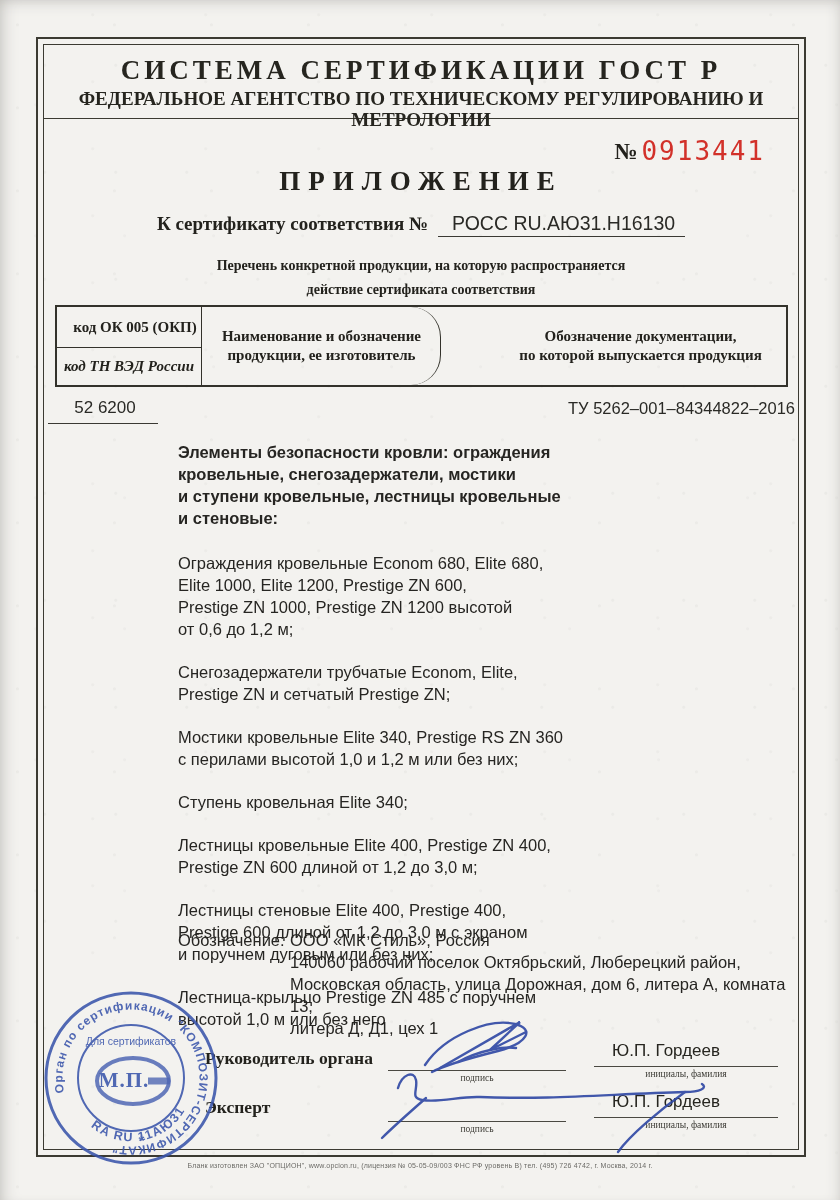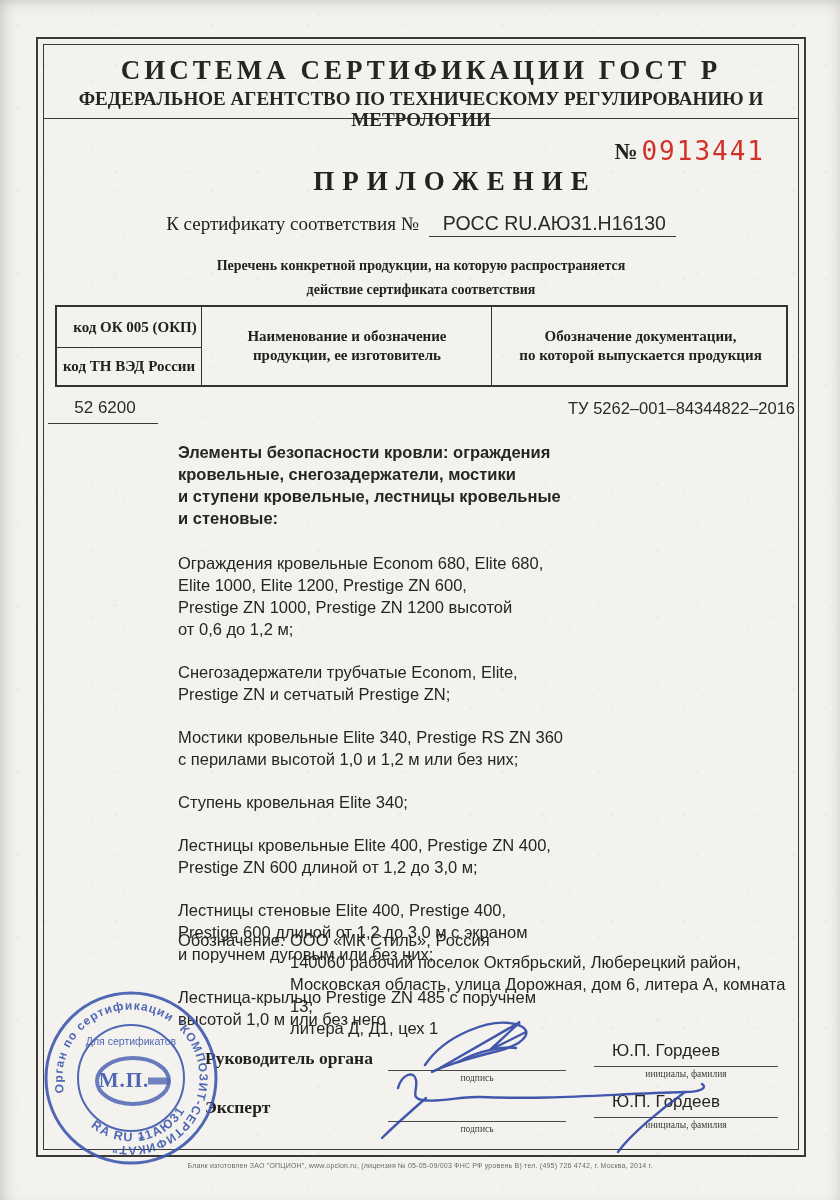--- a/index.html
+++ b/index.html
@@ -27,33 +27,33 @@
   .frame-inner { position:absolute; left:43px; top:44px; width:756px; height:1106px; border:1.5px solid #3b3a32; }
 
   .head-box { position:absolute; left:43px; top:44px; width:756px; height:75px; border-bottom:1.6px solid #3b3a32; text-align:center; }
   .head-title { margin-top:11px; font-size:27px; font-weight:bold; letter-spacing:4px; color:#26251f; }
   .head-sub { margin-top:3px; font-size:18.5px; font-weight:bold; letter-spacing:0px; transform:scaleX(1.03); color:#26251f; }
 
   .doc-number { position:absolute; left:540px; top:136px; width:225px; text-align:right; white-space:nowrap; }
   .doc-number .no-sign { font-size:23px; font-weight:bold; color:#22211c; }
   .doc-number .no-value { font-family:"DejaVu Sans Mono", monospace; font-size:26px; letter-spacing:2px; color:#d2312a; vertical-align:-1px; }
 
-  .appendix { position:absolute; left:43px; top:166px; width:756px; text-align:center; font-size:27px; font-weight:bold; letter-spacing:8px; color:#23221d;margin-left:34px; }
+  .appendix { position:absolute; left:43px; top:166px; width:756px; text-align:center; font-size:27px; font-weight:bold; letter-spacing:8px; color:#23221d; }
 
   .cert-line { position:absolute; left:43px; top:212px; width:756px; text-align:center; white-space:nowrap; }
-  .cert-line .lbl { font-size:19px; font-weight:normal; color:#23221d; }
+  .cert-line .lbl { font-size:19px; font-weight:bold; color:#23221d; }
   .cert-line .val { font-family:"Liberation Sans", sans-serif; font-size:19.5px; color:#2a2a26; border-bottom:1.6px solid #3a3933; padding:0 10px 2px 14px; margin-left:6px; }
 
   .purpose { position:absolute; left:43px; top:254px; width:756px; text-align:center; font-size:14px; font-weight:bold; line-height:24px; color:#23221d; white-space:pre-line; }
 
   .tbl { position:absolute; left:55px; top:305px; width:733px; height:82px; border:2px solid #33322b; }
   .tbl .c1 { position:absolute; left:0; top:0; width:145px; height:100%; border-right:1.6px solid #33322b; }
   .tbl .c1a { position:absolute; left:0; top:0; width:100%; height:41px; border-bottom:1.6px solid #33322b; display:flex; align-items:center; justify-content:center;padding-left:12px; }
-  .tbl .c1b { position:absolute; left:0; top:41px; width:100%; height:37px; display:flex; align-items:center; justify-content:center; }
-  .tbl .c2 { position:absolute; left:146px; top:0; width:289px; height:100%; border-right:1.6px solid #33322b; display:flex; align-items:center; justify-content:center; }
+  .tbl .c1b { position:absolute; left:0; top:41px; width:100%; height:37px; display:flex; align-items:center; justify-content:center;font-style:italic; }
+  .tbl .c2 { position:absolute; left:146px; top:0; width:238px; height:100%; border-right:1.6px solid #33322b; display:flex; align-items:center; justify-content:center;border-radius:30px; }
   .tbl .c3 { position:absolute; left:436px; top:0; width:295px; height:100%; display:flex; align-items:center; justify-content:center; }
   .tbl .cell { font-size:15px; font-weight:bold; text-align:center; line-height:19px; white-space:pre-line; color:#23221d; }
 
   .code { position:absolute; left:50px; top:398px; width:110px; text-align:center; font-family:"Liberation Sans", sans-serif; font-size:17px; color:#2a2a26; }
   .code-underline { position:absolute; left:48px; top:423px; width:110px; border-top:1.7px solid #3a3933; }
   .doc-ref { position:absolute; left:568px; top:399px; font-family:"Liberation Sans", sans-serif; font-size:16.5px; color:#2a2a26; white-space:nowrap; }
 
   .product { position:absolute; left:178px; top:397px; width:400px; font-family:"Liberation Sans", sans-serif; font-size:16.5px; line-height:22px; color:#262522; }
   .product .intro { font-weight:bold; white-space:pre-line; margin-bottom:23px;margin-top:44px; }
   .product .para { white-space:pre-line; margin-bottom:21px; }

